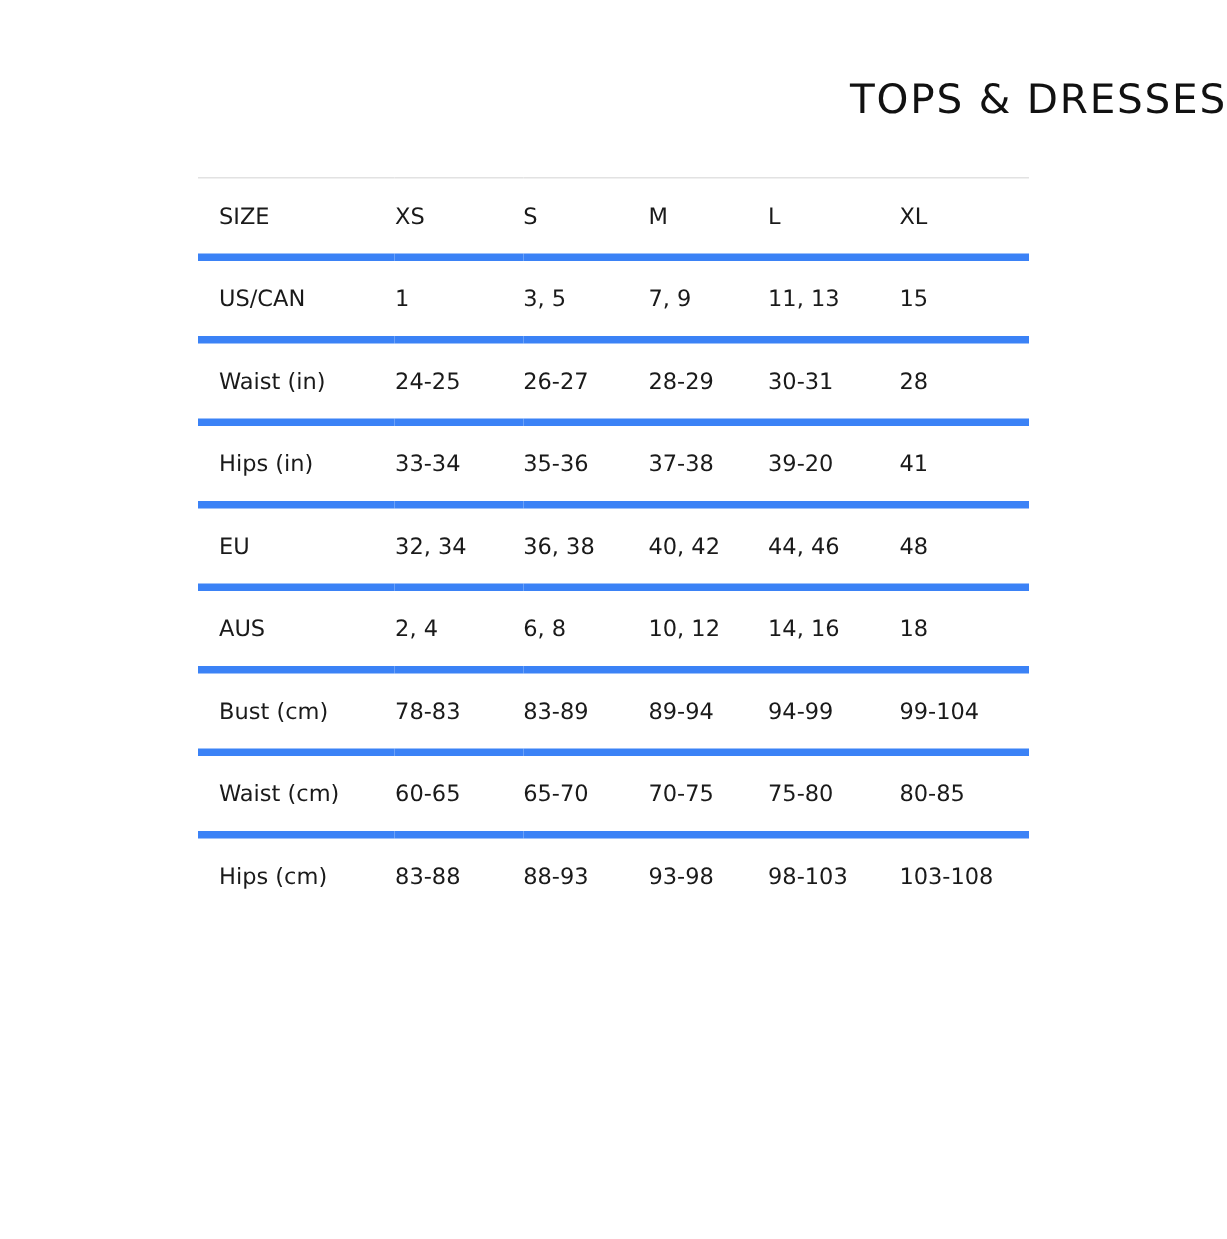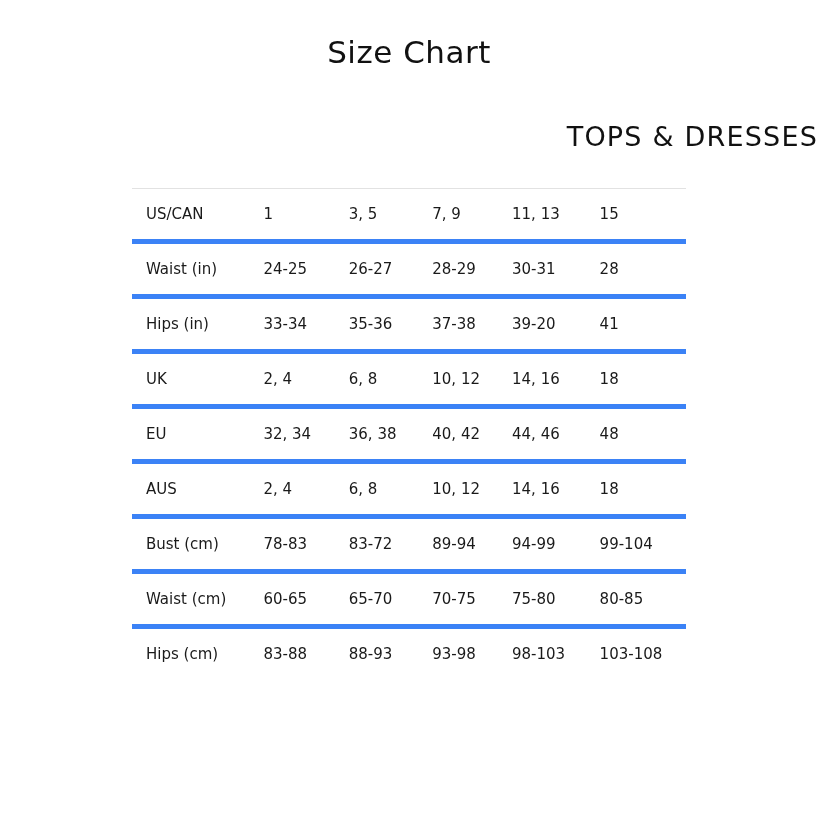--- a/index.html
+++ b/index.html
@@ -71,27 +71,34 @@
   .col-s  { width: 86px; }
   .col-m  { width: 82px; }
   .col-l  { width: 90px; }
   .col-xl { width: 88px; }
 </style>
 </head>
 <body>
 
 <div class="page">
 
-  <h1 class="title">Size Chart</h1>
 
   <h2 class="subtitle">TOPS &amp; DRESSES</h2>
 
   <div class="table-wrap">
     <table class="size-table">
       <tbody>
+        <tr>
+          <th class="col-label">SIZE</th>
+          <th class="col-xs">XS</th>
+          <th class="col-s">S</th>
+          <th class="col-m">M</th>
+          <th class="col-l">L</th>
+          <th class="col-xl">XL</th>
+        </tr>
 
         <tr>
           <td class="col-label">US/CAN</td>
           <td class="col-xs">1</td>
           <td class="col-s">3, 5</td>
           <td class="col-m">7, 9</td>
           <td class="col-l">11, 13</td>
           <td class="col-xl">15</td>
         </tr>
 
@@ -107,28 +114,20 @@
 
         <tr>
           <td class="col-label">Hips (in)</td>
           <td class="col-xs">33-34</td>
           <td class="col-s">35-36</td>
           <td class="col-m">37-38</td>
           <td class="col-l">39-20</td>
           <td class="col-xl">41</td>
         </tr>
 
-        <tr>
-          <td class="col-label">UK</td>
-          <td class="col-xs">2, 4</td>
-          <td class="col-s">6, 8</td>
-          <td class="col-m">10, 12</td>
-          <td class="col-l">14, 16</td>
-          <td class="col-xl">18</td>
-        </tr>
 
         <tr>
           <td class="col-label">EU</td>
           <td class="col-xs">32, 34</td>
           <td class="col-s">36, 38</td>
           <td class="col-m">40, 42</td>
           <td class="col-l">44, 46</td>
           <td class="col-xl">48</td>
         </tr>
 
@@ -137,21 +136,21 @@
           <td class="col-xs">2, 4</td>
           <td class="col-s">6, 8</td>
           <td class="col-m">10, 12</td>
           <td class="col-l">14, 16</td>
           <td class="col-xl">18</td>
         </tr>
 
         <tr>
           <td class="col-label">Bust (cm)</td>
           <td class="col-xs">78-83</td>
-          <td class="col-s">83-72</td>
+          <td class="col-s">83-89</td>
           <td class="col-m">89-94</td>
           <td class="col-l">94-99</td>
           <td class="col-xl">99-104</td>
         </tr>
 
         <tr>
           <td class="col-label">Waist (cm)</td>
           <td class="col-xs">60-65</td>
           <td class="col-s">65-70</td>
           <td class="col-m">70-75</td>

